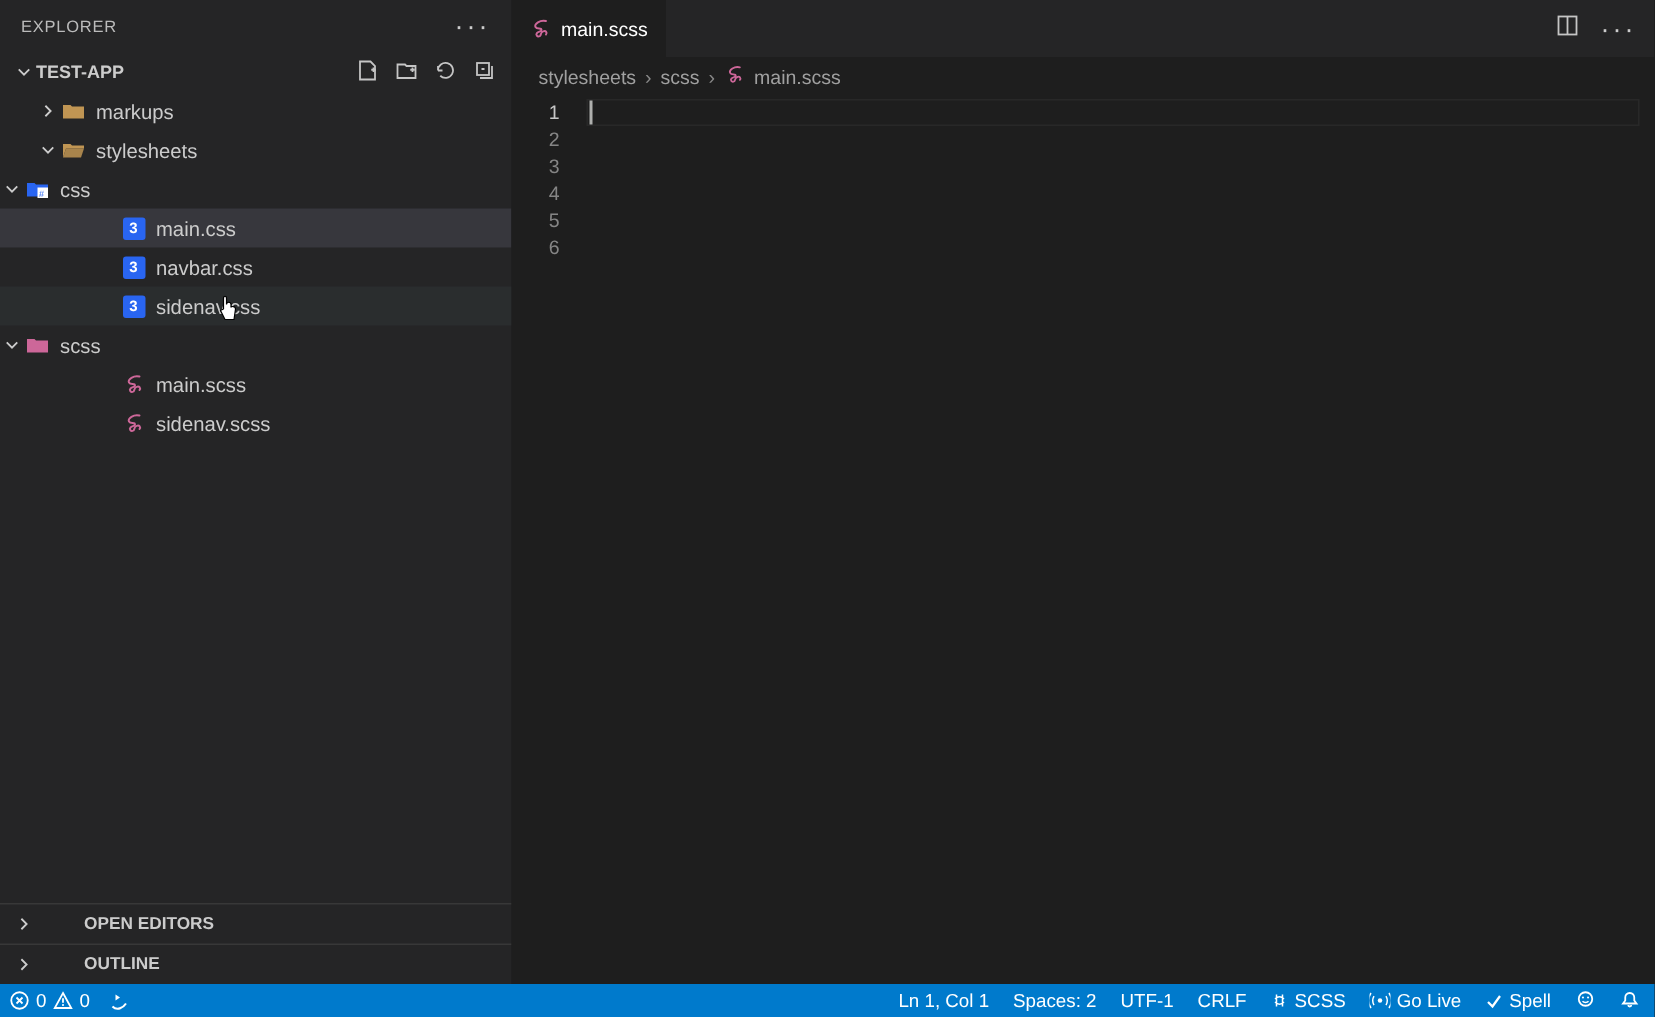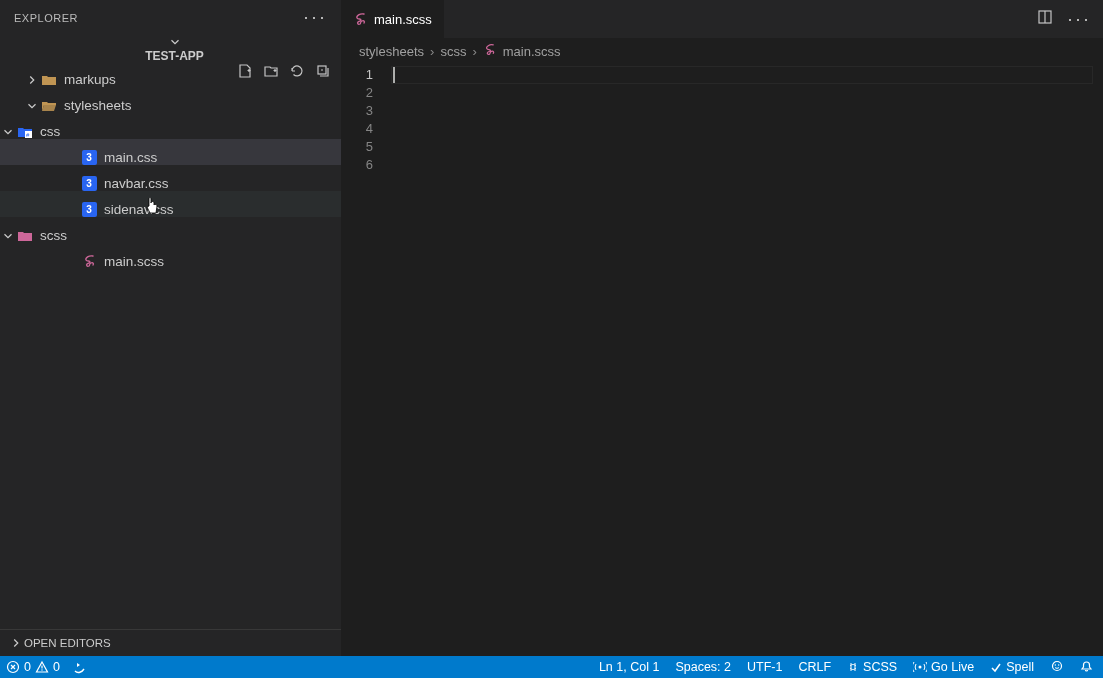--- a/index.html
+++ b/index.html
@@ -2,35 +2,35 @@
 <html><head>
 <meta charset="utf-8">
 <style>
 * { margin: 0; padding: 0; box-sizing: border-box; font-family: 'Segoe UI', Tahoma, sans-serif; }
 body { background: #1e1e1e; color: #cccccc; width: 1103px; height: 678px; overflow: hidden; display: flex; flex-direction: column; }
 .main-area { display: flex; flex: 1; overflow: hidden; }
 .sidebar { width: 341px; background: #252526; display: flex; flex-direction: column; }
 .sidebar-header { height: 35px; display: flex; align-items: center; justify-content: space-between; padding: 0 14px; font-size: 11px; letter-spacing: 0.5px; color: #bbbbbb; text-align: center; }
 .sidebar-header .title { text-transform: uppercase; }
 .sidebar-header .dots { color: #cccccc; font-size: 18px; letter-spacing: 2px; cursor: pointer; }
-.project-header { height: 26px; display: flex; align-items: center; padding-left: 8px; font-size: 12px; font-weight: 600; color: #cccccc; flex-direction: column; }
+.project-header { height: 26px; display: flex; align-items: center; padding-left: 8px; font-size: 12px; font-weight: 600; color: #cccccc; }
 .project-header .chev { width: 16px; display: inline-flex; align-items: center; justify-content: center; }
 .project-actions { margin-left: auto; margin-right: 10px; display: flex; gap: 10px; align-items: center; }
 .project-actions svg { width: 16px; height: 16px; }
 .tree { flex: 1; font-size: 13.5px; overflow: hidden; }
-.tree-row { height: 26px; display: flex; align-items: flex-end; cursor: pointer; color: #cccccc; }
+.tree-row { height: 26px; display: flex; align-items: center; cursor: pointer; color: #cccccc; }
 .tree-row.hovered { background: #2a2d2e; }
 .tree-row.selected { background: #37373d; }
 .tree-row .chev { width: 16px; display: inline-flex; align-items: center; justify-content: center; flex-shrink: 0; }
 .tree-row .icon { width: 18px; display: inline-flex; align-items: center; justify-content: center; margin-right: 6px; flex-shrink: 0; }
 .tree-row .label { white-space: nowrap; }
 .depth0 { padding-left: 24px; }
 .depth1 { }
 .depth2 { padding-left: 64px; }
-.collapsible { height: 27px; display: flex; align-items: center; padding-left: 8px; font-size: 11.5px; font-weight: 400; color: #cccccc; border-top: 1px solid #383838; cursor: pointer; }
+.collapsible { height: 27px; display: flex; align-items: center; padding-left: 8px; font-size: 11.5px; font-weight: 700; color: #cccccc; border-top: 1px solid #383838; cursor: pointer; gap: 32px; }
 .collapsible .chev { width: 16px; display: inline-flex; align-items: center; justify-content: center; }
 .editor-area { flex: 1; background: #1e1e1e; display: flex; flex-direction: column; }
 .tab-bar { height: 38px; background: #252526; display: flex; align-items: stretch; }
 .tab { display: flex; align-items: center; padding: 0 12px; background: #1e1e1e; font-size: 13px; gap: 6px; color: #ffffff; }
 .tab .icon { display: inline-flex; }
 .tab-actions { margin-left: auto; display: flex; align-items: center; gap: 14px; padding-right: 12px; color: #cccccc; }
 .breadcrumb { height: 26px; display: flex; align-items: center; padding-left: 18px; font-size: 13px; color: #a0a0a0; gap: 6px; }
 .breadcrumb .sep { color: #888; }
 .editor-body { flex: 1; display: flex; position: relative; }
 .gutter { width: 50px; text-align: right; padding-right: 18px; padding-top: 2px; color: #858585; font-family: Consolas, monospace; font-size: 13px; line-height: 18px; }
@@ -166,28 +166,45 @@
       </div>
       <div class="tree-row depth2">
         <span class="chev"></span>
         <span class="icon scss-icon">
             <svg width="15" height="15" viewBox="0 0 15 15">
               <path d="M11 2c-4-1-8 2-7 4 1 2 4 0 4 2 0 1-2 1-3 2s0 3 2 2c1-1 0-2 2-3 2-1 3 1 2 2" stroke="#cd6799" stroke-width="1.3" fill="none" stroke-linecap="round"></path>
             </svg>
           </span>
         <span class="label">main.scss</span>
       </div>
+      <div class="tree-row depth2">
+        <span class="chev"></span>
+        <span class="icon scss-icon">
+            <svg width="15" height="15" viewBox="0 0 15 15">
+              <path d="M11 2c-4-1-8 2-7 4 1 2 4 0 4 2 0 1-2 1-3 2s0 3 2 2c1-1 0-2 2-3 2-1 3 1 2 2" stroke="#cd6799" stroke-width="1.3" fill="none" stroke-linecap="round"></path>
+            </svg>
+          </span>
+        <span class="label">sidenav.scss</span>
+      </div>
     </div>
     <div class="collapsible">
       <span class="chev">
           <svg class="chev-svg" viewBox="0 0 16 16">
             <path d="M6 4l4 4-4 4" stroke="#cccccc" stroke-width="1.4" fill="none"></path>
           </svg>
         </span>
       <span>OPEN EDITORS</span>
+    </div>
+    <div class="collapsible">
+      <span class="chev">
+          <svg class="chev-svg" viewBox="0 0 16 16">
+            <path d="M6 4l4 4-4 4" stroke="#cccccc" stroke-width="1.4" fill="none"></path>
+          </svg>
+        </span>
+      <span>OUTLINE</span>
     </div>
   </div>
 
   <div class="editor-area">
     <div class="tab-bar">
       <div class="tab">
         <span class="icon">
             <svg width="15" height="15" viewBox="0 0 15 15">
               <path d="M11 2c-4-1-8 2-7 4 1 2 4 0 4 2 0 1-2 1-3 2s0 3 2 2c1-1 0-2 2-3 2-1 3 1 2 2" stroke="#cd6799" stroke-width="1.3" fill="none" stroke-linecap="round"></path>
             </svg>

